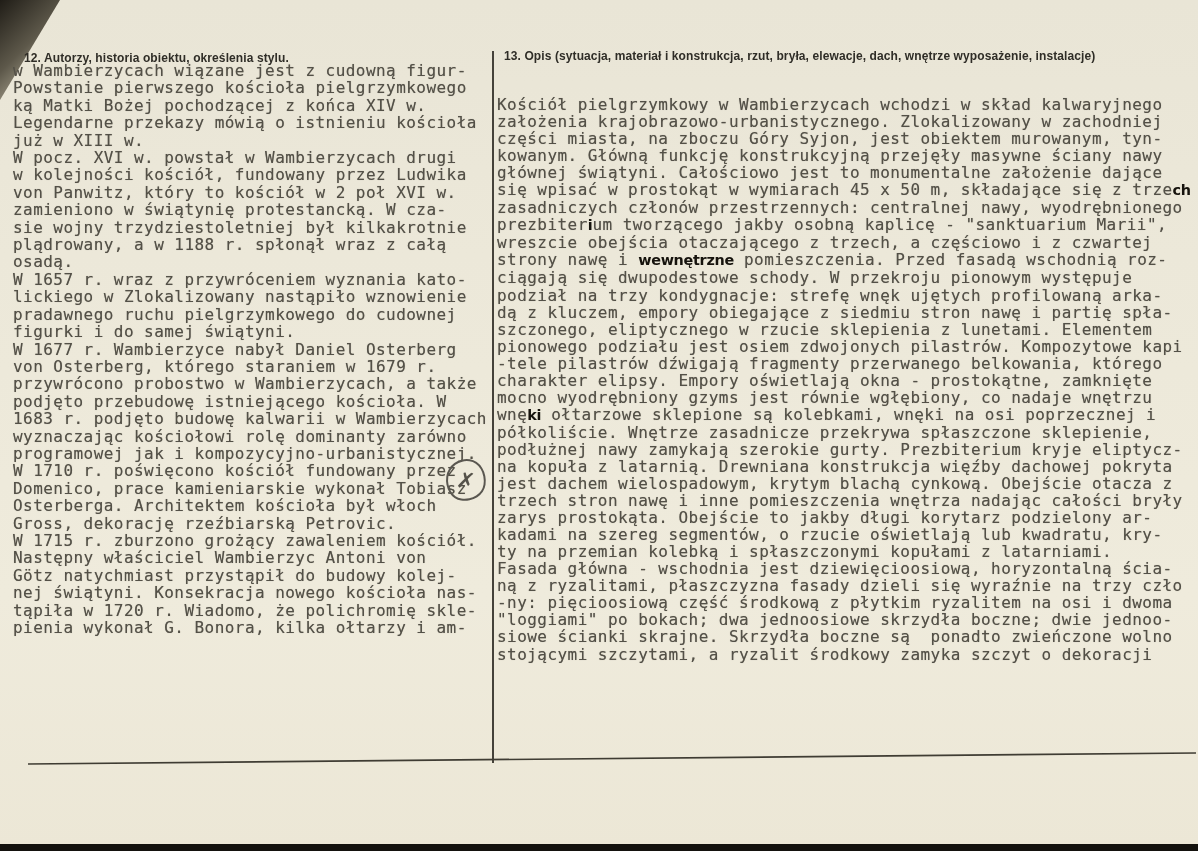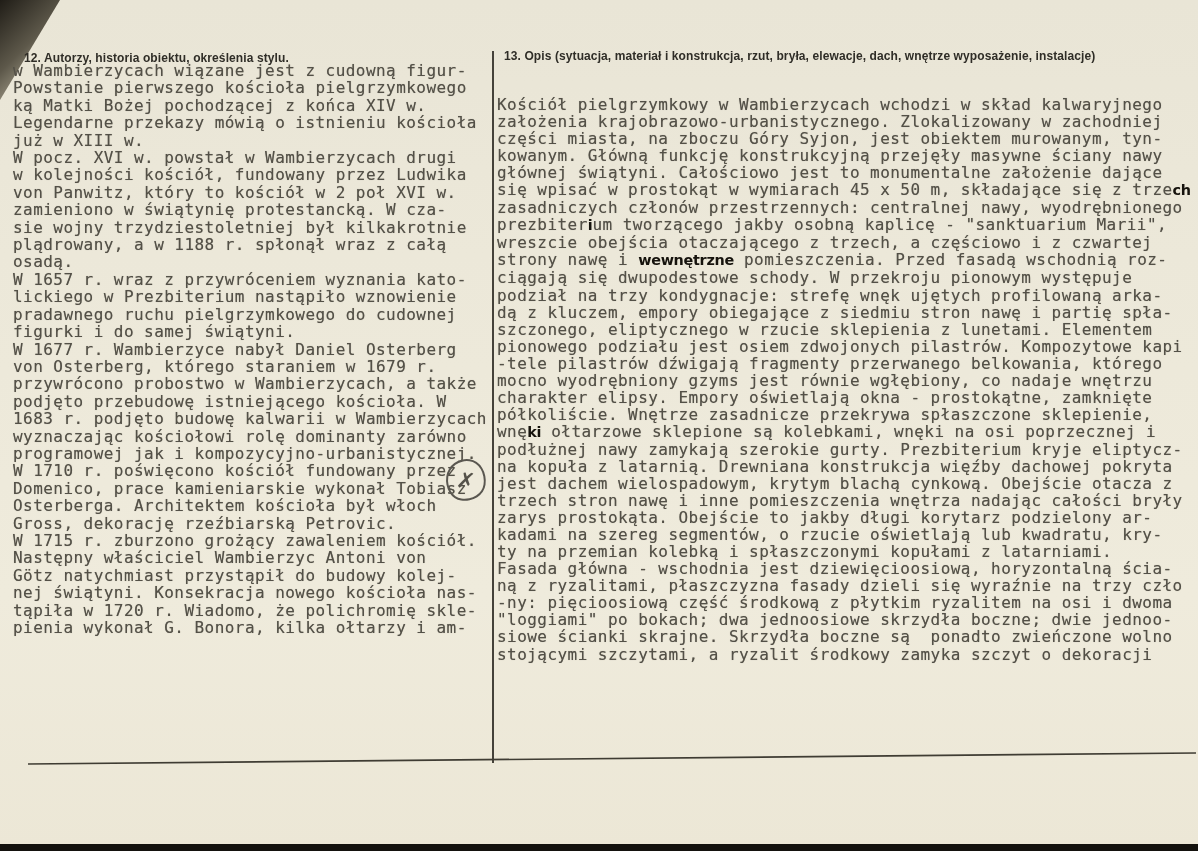--- a/index.html
+++ b/index.html
@@ -48,21 +48,21 @@
       <div class="tline">Legendarne przekazy mówią o istnieniu kościoła</div>
       <div class="tline">już w XIII w.</div>
       <div class="tline">W pocz. XVI w. powstał w Wambierzycach drugi</div>
       <div class="tline">w kolejności kościół, fundowany przez Ludwika</div>
       <div class="tline">von Panwitz, który to kościół w 2 poł XVI w.</div>
       <div class="tline">zamieniono w świątynię protestancką. W cza-</div>
       <div class="tline">sie wojny trzydziestoletniej był kilkakrotnie</div>
       <div class="tline">plądrowany, a w 1188 r. spłonął wraz z całą</div>
       <div class="tline">osadą.</div>
       <div class="tline">W 1657 r. wraz z przywróceniem wyznania kato-</div>
-      <div class="tline">lickiego w Prezbiterium nastąpiło wznowienie</div>
+      <div class="tline">lickiego w Zlokalizowany nastąpiło wznowienie</div>
       <div class="tline">pradawnego ruchu pielgrzymkowego do cudownej</div>
       <div class="tline">figurki i do samej świątyni.</div>
       <div class="tline">W 1677 r. Wambierzyce nabył Daniel Osterberg</div>
       <div class="tline">von Osterberg, którego staraniem w 1679 r.</div>
       <div class="tline">przywrócono probostwo w Wambierzycach, a także</div>
       <div class="tline">podjęto przebudowę istniejącego kościoła. W</div>
       <div class="tline">1683 r. podjęto budowę kalwarii w Wambierzycach</div>
       <div class="tline">wyznaczając kościołowi rolę dominanty zarówno</div>
       <div class="tline">programowej jak i kompozycyjno-urbanistycznej.</div>
       <div class="tline">W 1710 r. poświęcono kościół fundowany przez</div>
@@ -87,24 +87,24 @@
       <div class="tline">zasadniczych członów przestrzennych: centralnej nawy, wyodrębnionego</div>
       <div class="tline"><span>prezbiter</span><span class="hand">i</span><span>um tworzącego jakby osobną kaplicę - "sanktuarium Marii",</span></div>
       <div class="tline">wreszcie obejścia otaczającego z trzech, a częściowo i z czwartej</div>
       <div class="tline"><span>strony nawę i </span><span class="hand">wewnętrzne</span><span> pomieszczenia. Przed fasadą wschodnią roz-</span></div>
       <div class="tline">ciągają się dwupodestowe schody. W przekroju pionowym występuje</div>
       <div class="tline">podział na trzy kondygnacje: strefę wnęk ujętych profilowaną arka-</div>
       <div class="tline">dą z kluczem, empory obiegające z siedmiu stron nawę i partię spła-</div>
       <div class="tline">szczonego, eliptycznego w rzucie sklepienia z lunetami. Elementem</div>
       <div class="tline">pionowego podziału jest osiem zdwojonych pilastrów. Kompozytowe kapi</div>
       <div class="tline">-tele pilastrów dźwigają fragmenty przerwanego belkowania, którego</div>
+      <div class="tline">charakter elipsy. Empory oświetlają okna - prostokątne, zamknięte</div>
       <div class="tline">mocno wyodrębniony gzyms jest równie wgłębiony, co nadaje wnętrzu</div>
-      <div class="tline">charakter elipsy. Empory oświetlają okna - prostokątne, zamknięte</div>
+      <div class="tline"><span>wnę</span><span class="hand">ki</span><span> ołtarzowe sklepione są kolebkami, wnęki na osi poprzecznej i</span></div>
       <div class="tline">półkoliście. Wnętrze zasadnicze przekrywa spłaszczone sklepienie,</div>
-      <div class="tline"><span>wnę</span><span class="hand">ki</span><span> ołtarzowe sklepione są kolebkami, wnęki na osi poprzecznej i</span></div>
       <div class="tline">podłużnej nawy zamykają szerokie gurty. Prezbiterium kryje eliptycz-</div>
       <div class="tline">na kopuła z latarnią. Drewniana konstrukcja więźby dachowej pokryta</div>
       <div class="tline">jest dachem wielospadowym, krytym blachą cynkową. Obejście otacza z</div>
       <div class="tline">trzech stron nawę i inne pomieszczenia wnętrza nadając całości bryły</div>
       <div class="tline">zarys prostokąta. Obejście to jakby długi korytarz podzielony ar-</div>
       <div class="tline">kadami na szereg segmentów, o rzucie oświetlają lub kwadratu, kry-</div>
       <div class="tline">ty na przemian kolebką i spłaszczonymi kopułami z latarniami.</div>
       <div class="tline">Fasada główna - wschodnia jest dziewięcioosiową, horyzontalną ścia-</div>
       <div class="tline">ną z ryzalitami, płaszczyzna fasady dzieli się wyraźnie na trzy czło</div>
       <div class="tline">-ny: pięcioosiową część środkową z płytkim ryzalitem na osi i dwoma</div>

